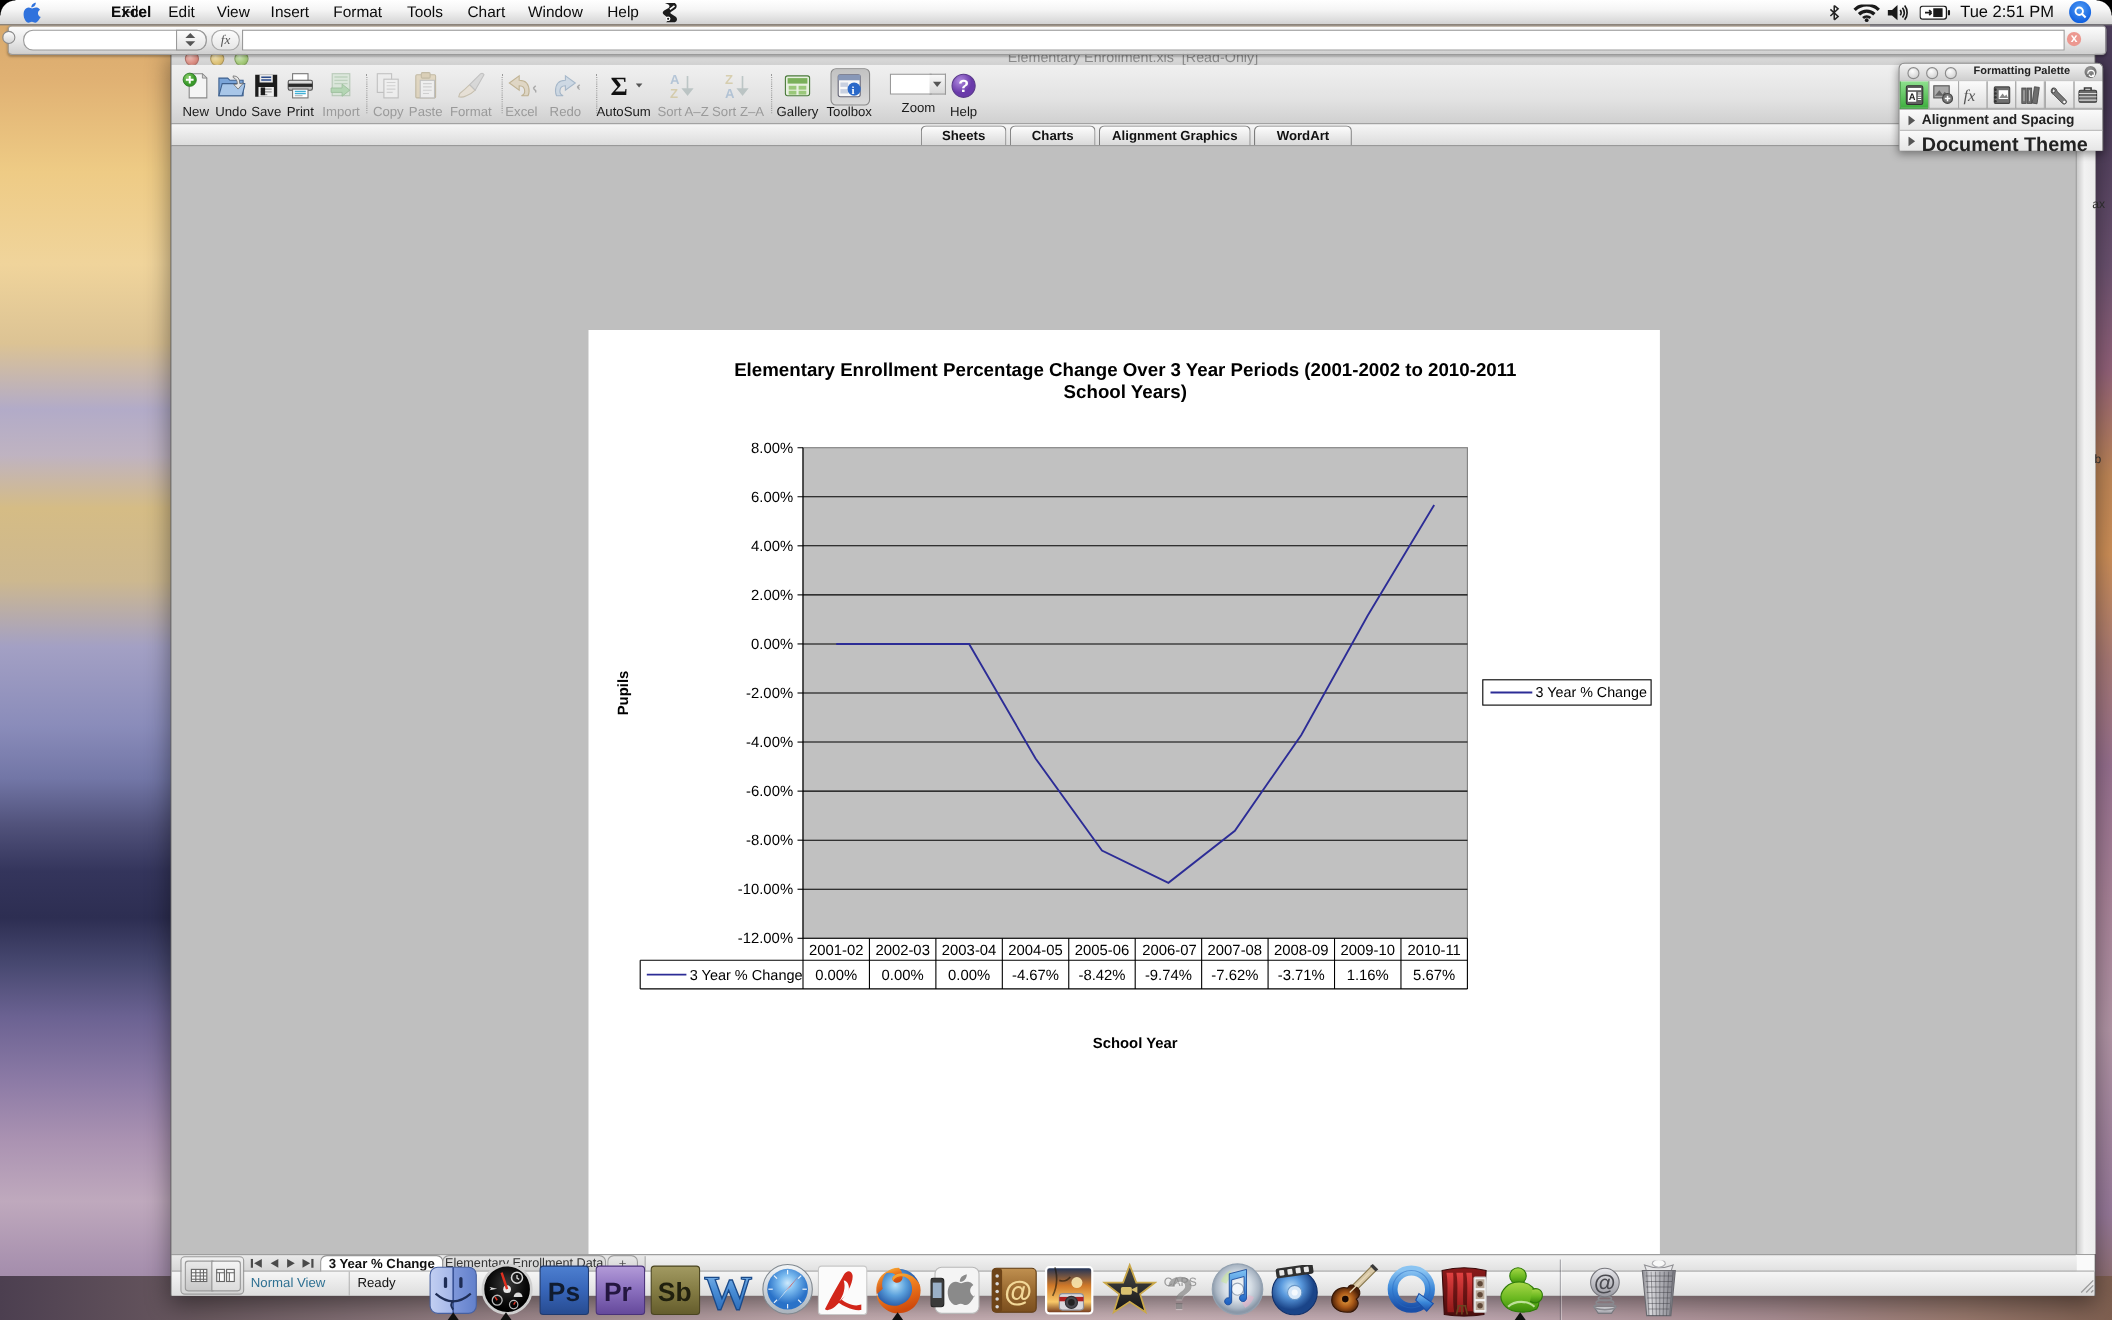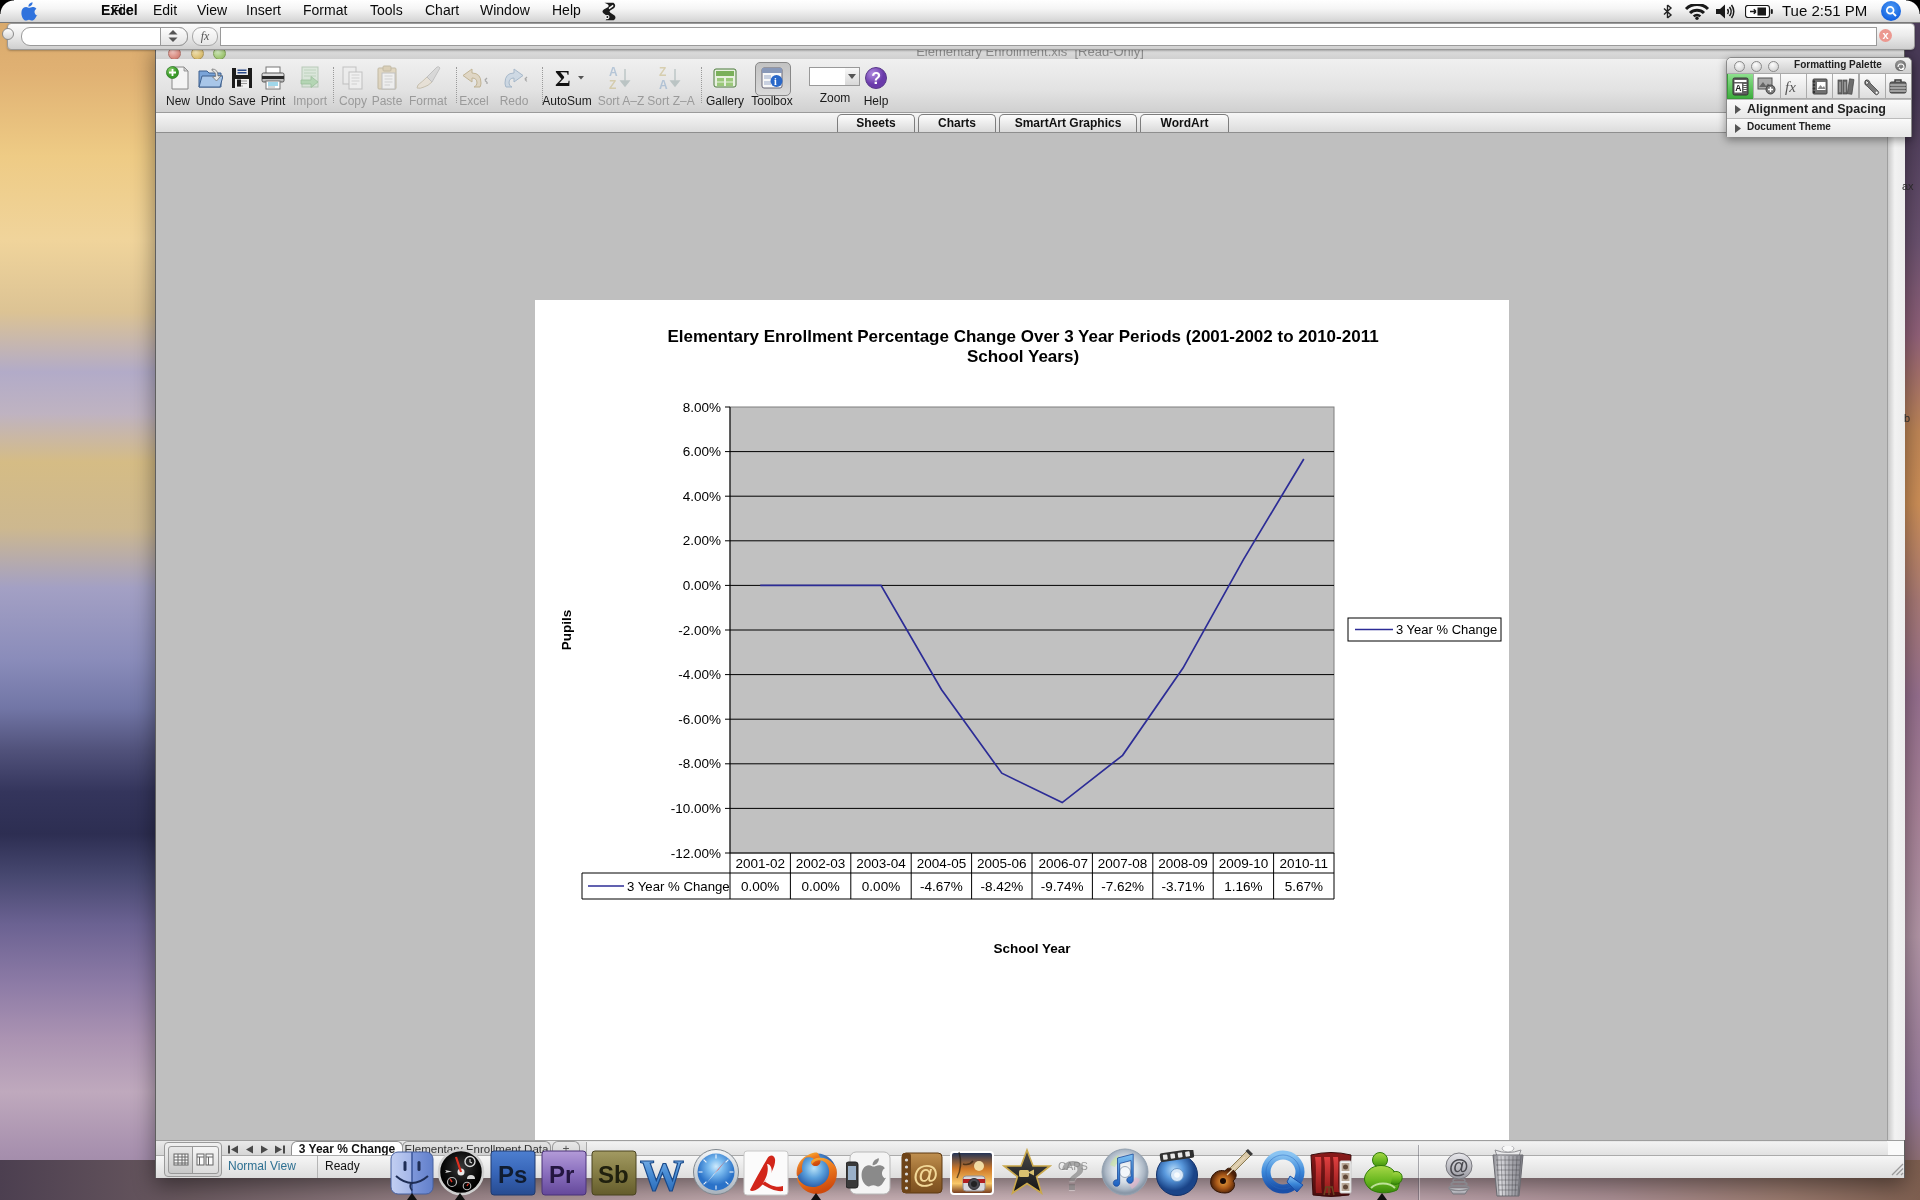--- a/index.html
+++ b/index.html
@@ -253,21 +253,21 @@
         <radialGradient id="ghelp" cx="35%" cy="30%">
               <stop offset="0%" stop-color="#b08ae0"></stop>
               <stop offset="100%" stop-color="#6a3aaa"></stop>
             </radialGradient>
       </defs>
         </svg>
     </div>
     <div id="gallery" class="abs">
       <div class="gtab" style="left:681px;width:76px;">Sheets</div>
       <div class="gtab" style="left:762px;width:76px;">Charts</div>
-      <div class="gtab" style="left:843px;width:136px;">SmartArt Graphics</div>
+      <div class="gtab" style="left:843px;width:136px;">Alignment Graphics</div>
       <div class="gtab" style="left:984px;width:87px;">WordArt</div>
     </div>
     <div id="docarea" class="abs">
       <div id="sheet" class="abs">
       <svg width="974" height="668" viewBox="0 0 974 668" font-family="Liberation Sans, sans-serif">
         <text x="488" y="42" text-anchor="middle" font-size="17" font-weight="bold" fill="#000">Elementary Enrollment Percentage Change Over 3 Year Periods (2001-2002 to 2010-2011</text>
         <text x="488" y="62" text-anchor="middle" font-size="17" font-weight="bold" fill="#000">School Years)</text>
         <rect x="195" y="107" width="604" height="446" fill="#c1c1c1" stroke="#7f7f7f" stroke-width="1"></rect>
         <g stroke="#000000" stroke-width="1">
           <line x1="195" y1="151.6" x2="799" y2="151.6"></line>
@@ -577,21 +577,21 @@
     <div class="abs" style="left:0;top:41px;width:184px;height:19px;background:linear-gradient(180deg,#fafafa,#e6e6e6);border-top:1px solid #bbb;">
       <svg class="abs" style="left:7px;top:5px" width="8" height="9">
           <path d="M1 0 l6 4.5 -6 4.5 Z" fill="#555"></path>
         </svg>
       <div class="abs" style="left:20px;top:2px;font-size:12.5px;font-weight:bold;color:#222;">Alignment and Spacing</div>
     </div>
     <div class="abs" style="left:0;top:60px;width:184px;height:18px;background:linear-gradient(180deg,#fafafa,#e6e6e6);border-top:1px solid #bbb;">
       <svg class="abs" style="left:7px;top:4.5px" width="8" height="9">
           <path d="M1 0 l6 4.5 -6 4.5 Z" fill="#555"></path>
         </svg>
-      <div class="abs" style="left:20px;top:2px;font-size:10px;font-weight:bold;color:#222;">Document Theme</div>
+      <div class="abs" style="left:20px;top:2px;font-size:18px;font-weight:bold;color:#222;">Document Theme</div>
     </div>
   </div>
   <div id="dock" class="abs">
     <svg class="dicon" style="left:389px;top:1150px" width="46" height="46" viewBox="0 0 46 46">
       <defs>
           <linearGradient id="fnd" x1="0" y1="0" x2="1" y2="0">
             <stop offset="0%" stop-color="#c2cff2"></stop>
             <stop offset="49%" stop-color="#a4b6e8"></stop>
             <stop offset="51%" stop-color="#7e97da"></stop>
             <stop offset="100%" stop-color="#6280cb"></stop>

